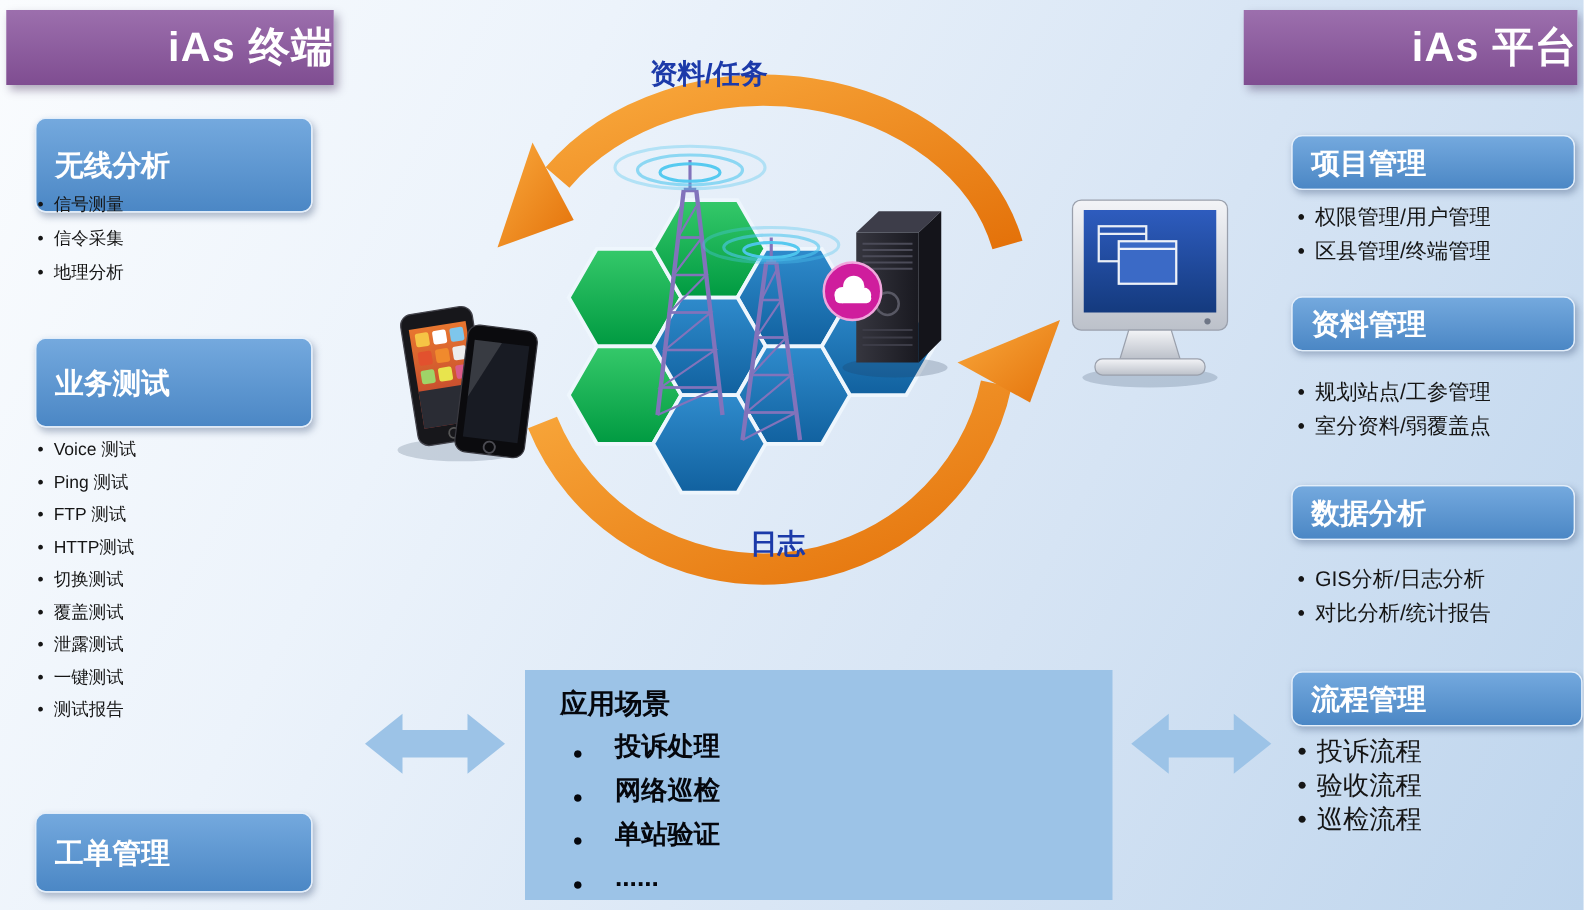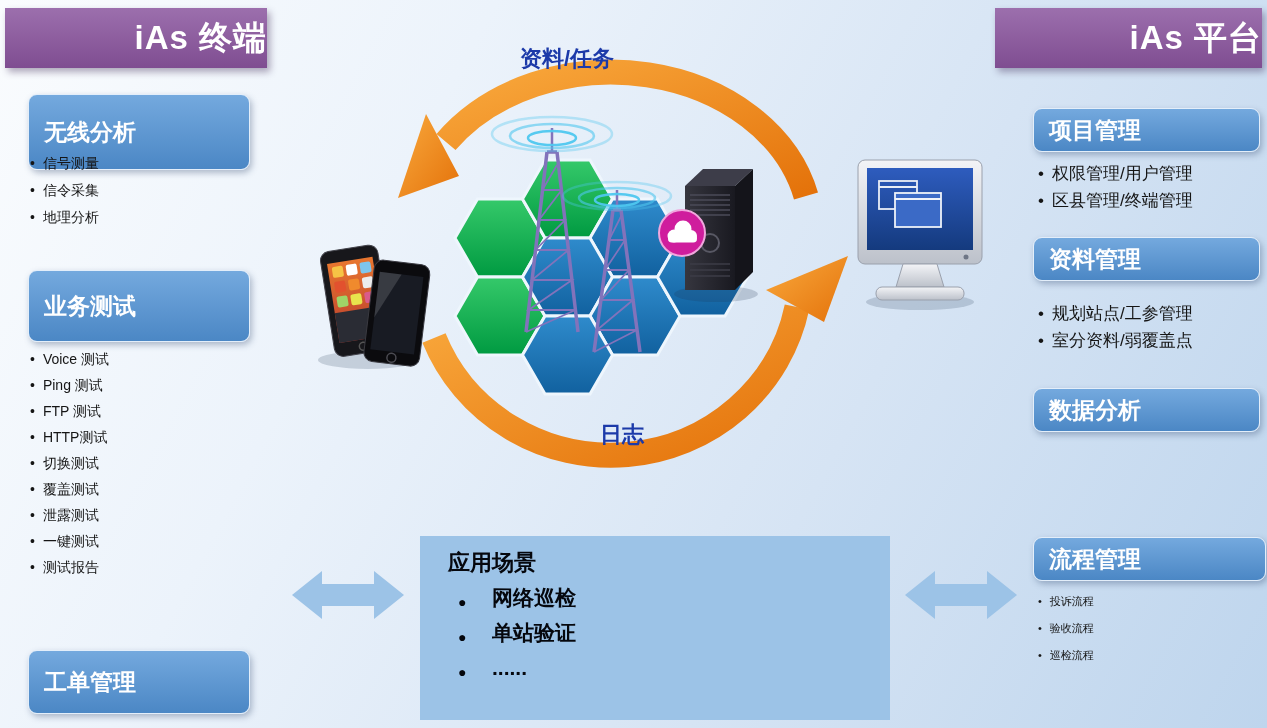--- a/index.html
+++ b/index.html
@@ -215,35 +215,40 @@
     <span>资料管理</span>
   </div>
   <ul class="blist lh27" style="left:1038px;top:300px;font-size:17px">
     <li>规划站点/工参管理</li>
     <li>室分资料/弱覆盖点</li>
   </ul>
 
   <div class="blue-box small" style="left:1033px;top:388px;width:227px;height:44px">
     <span>数据分析</span>
   </div>
+  <ul class="blist lh27" style="left:1038px;top:450px;font-size:17px">
+    <li>GIS分析/日志分析</li>
+    <li>对比分析/统计报告</li>
+  </ul>
 
   <div class="blue-box small" style="left:1033px;top:537px;width:233px;height:44px">
     <span>流程管理</span>
   </div>
-  <ul class="blist lh27" style="left:1038px;top:588px;font-size:11px">
+  <ul class="blist lh27" style="left:1038px;top:588px;font-size:21px">
     <li>投诉流程</li>
     <li>验收流程</li>
     <li>巡检流程</li>
   </ul>
 
   <div class="flow-label" style="left:520px;top:44px;width:240px">资料/任务</div>
   <div class="flow-label" style="left:600px;top:420px;width:140px">日志</div>
 
   <div class="scenario" style="left:420px;top:536px;width:470px;height:184px">
     <div class="scenario-title">应用场景</div>
     <ul class="scenario-list">
+      <li>投诉处理</li>
       <li>网络巡检</li>
       <li>单站验证</li>
       <li>......</li>
     </ul>
   </div>
 
 </div>
 
 </body></html>

